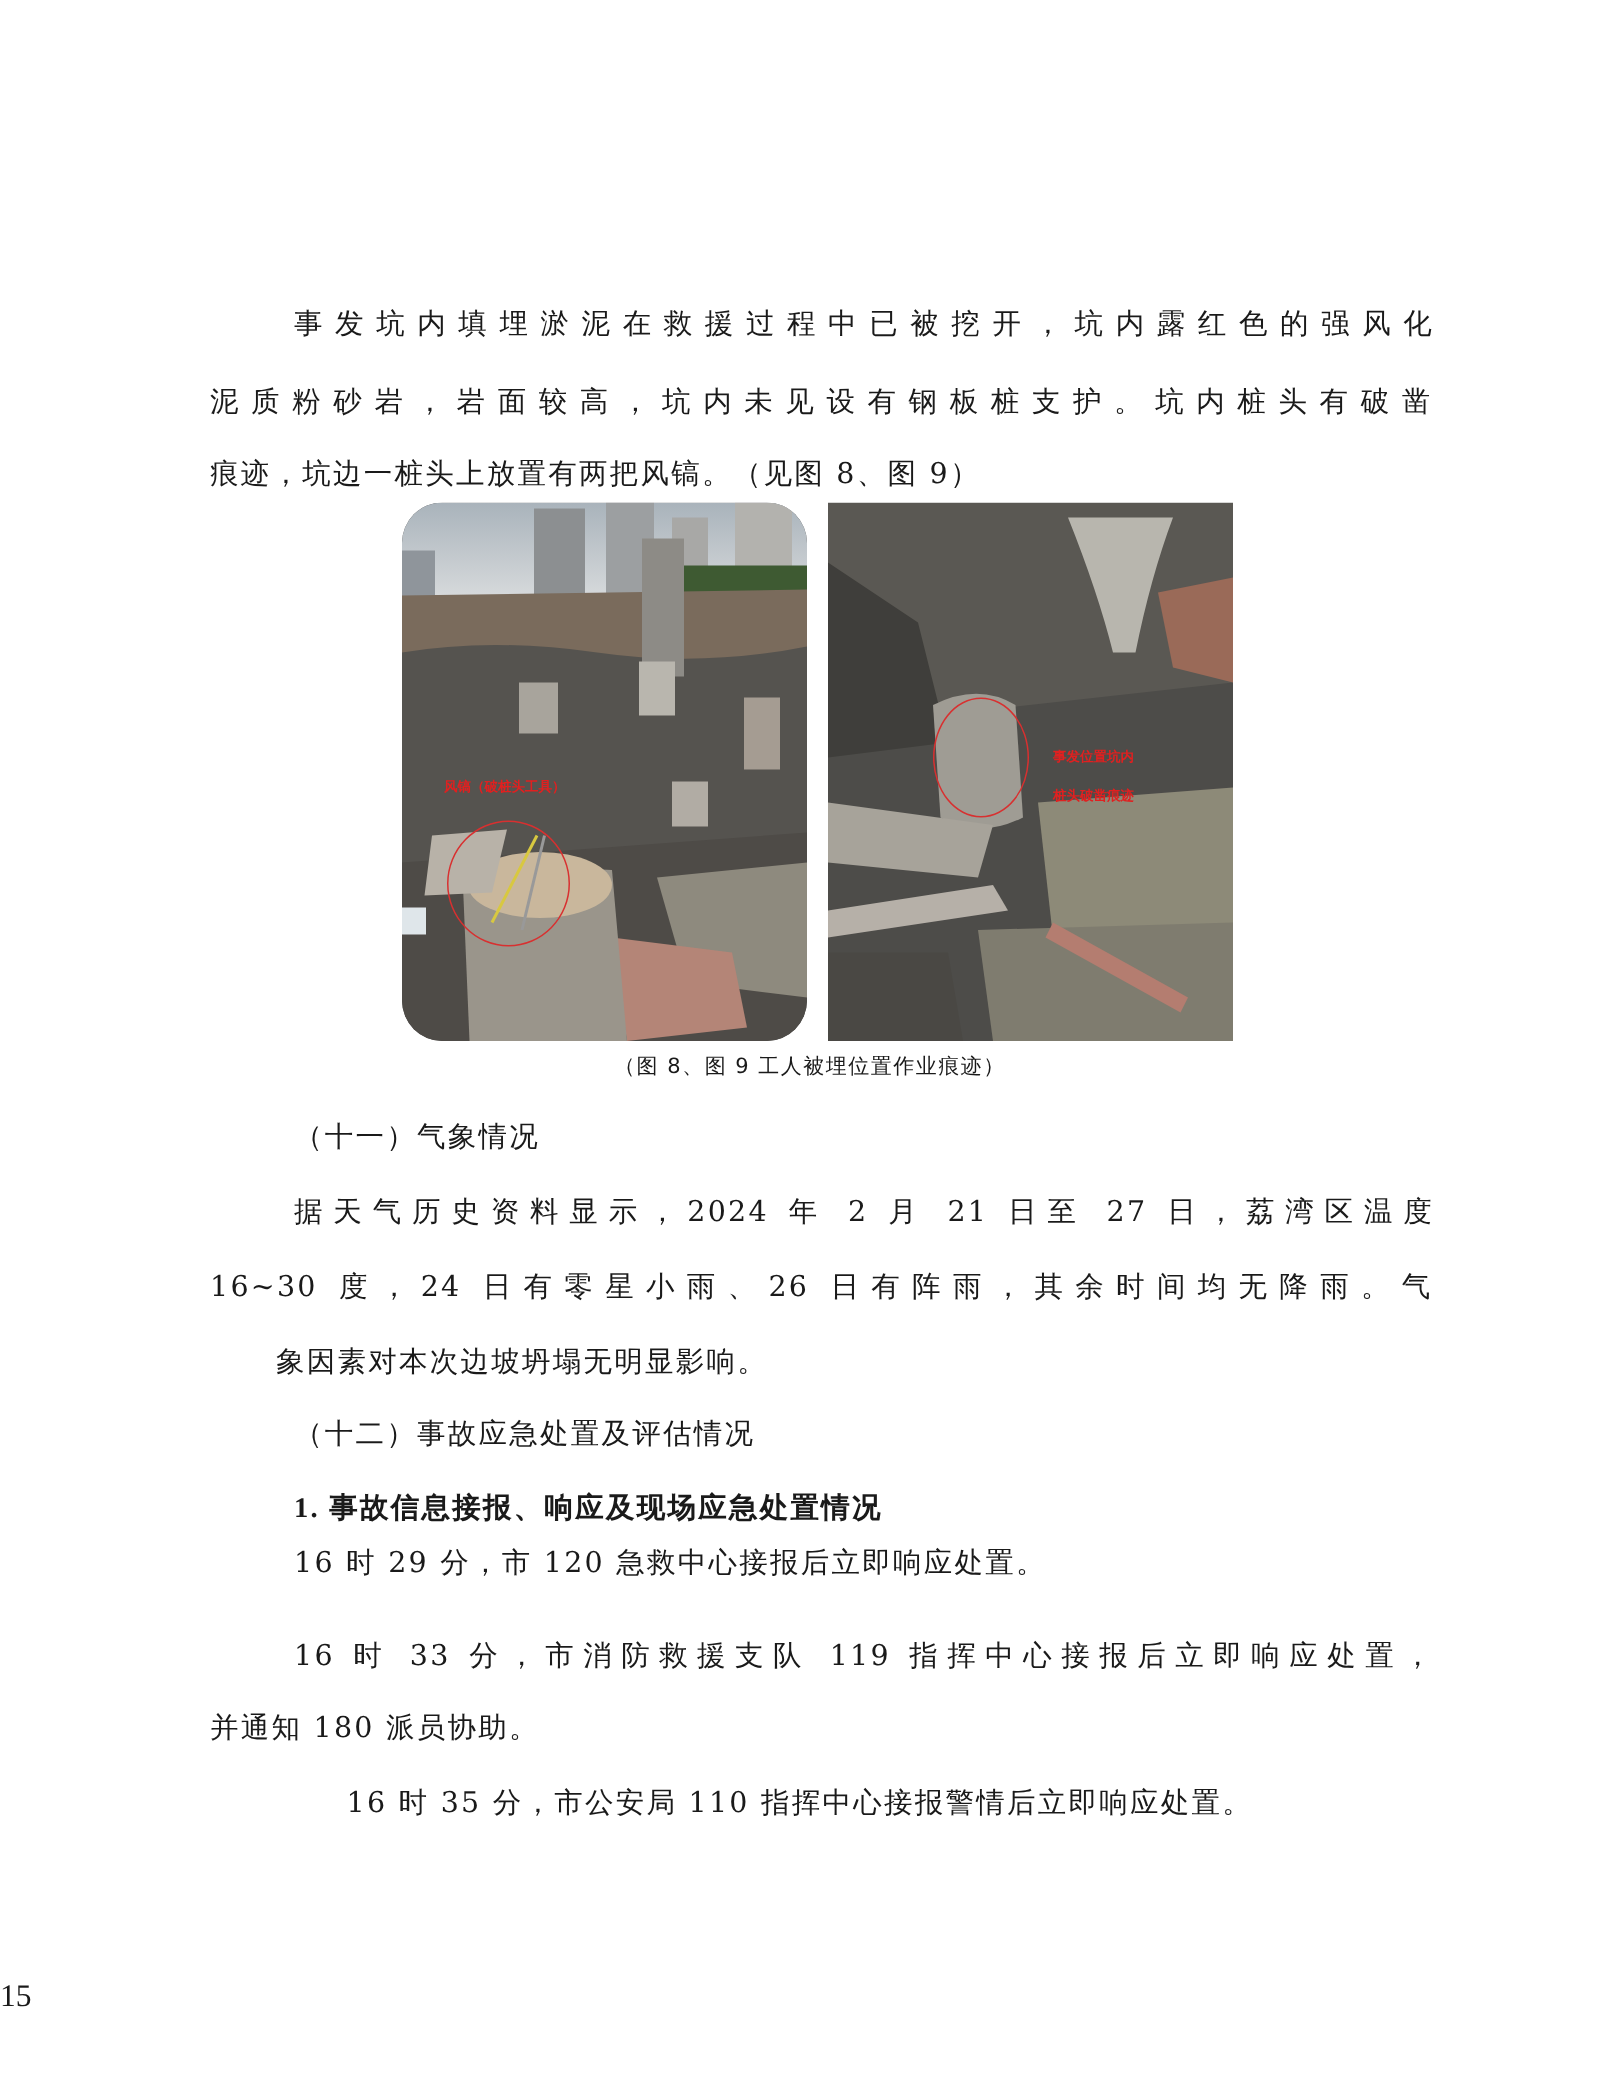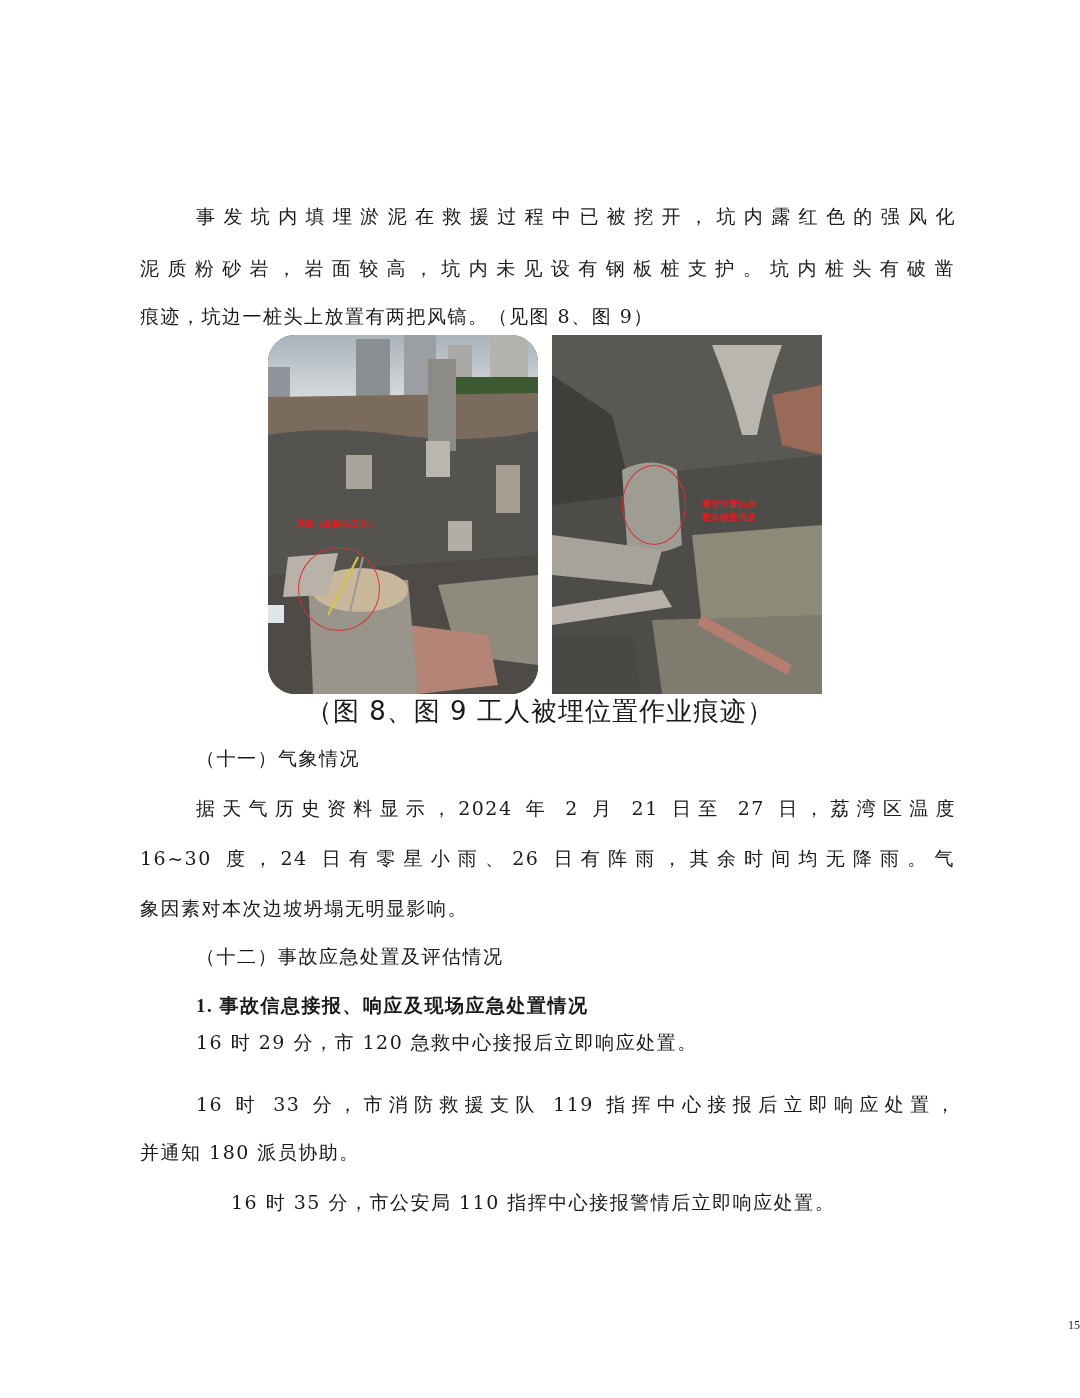--- a/index.html
+++ b/index.html
@@ -3,26 +3,26 @@
 <meta charset="utf-8">
 <style>
   html, body { margin: 0; padding: 0; background: #ffffff; }
   body { width: 1080px; height: 1398px; position: relative; overflow: hidden;
          font-family: "DejaVu Serif", "Liberation Serif", serif; color: #1a1a1a; }
   .line { position: absolute; left: 140px; width: 815px; font-size: 19px; line-height: 36px;
           white-space: nowrap; letter-spacing: 1.5px; }
   .indent { left: 196px; width: 760px; }
   .justify { text-align-last: justify; text-align: justify; }
   .caption { position: absolute; left: 0; width: 1080px; top: 696px; text-align: center;
-             font-family: "DejaVu Sans", "Liberation Sans", sans-serif; font-size: 26px; line-height: 30px; letter-spacing: 1px; }
+             font-family: "DejaVu Sans", "Liberation Sans", sans-serif; font-size: 14px; line-height: 30px; letter-spacing: 1px; }
   .photo { position: absolute; top: 335px; height: 359px; overflow: hidden; }
   .photo1 { left: 268px; width: 270px; border-radius: 27px; }
   .photo2 { left: 552px; width: 307px; }
-  .pagenum { position: absolute; top: 1318px; left: 0; width: 1080px; text-align: right;
-             font-family: "Liberation Serif", serif; font-size: 12px; }
+  .pagenum { position: absolute; top: 1318px; left: 0; width: 1080px; text-align: left;
+             font-family: "Liberation Serif", serif; font-size: 21px; }
   .annot { position: absolute; color: #e02020; font-family: "DejaVu Sans", sans-serif;
            font-size: 9px; font-weight: bold; white-space: nowrap; }
   .circle { position: absolute; border: 1.5px solid #d83030; border-radius: 50%; }
   .heading-bold { font-weight: bold; }
 </style>
 </head>
 <body>
 
 <div>
   <div class="line indent justify" style="top:198px;">事发坑内填埋淤泥在救援过程中已被挖开，坑内露红色的强风化</div>
@@ -77,30 +77,30 @@
     <path d="M70 135 Q100 120 125 135 L130 210 Q100 225 75 210 Z" fill="#9f9c94"></path>
     <path d="M140 200 L270 190 L270 290 L150 290 Z" fill="#8d8a78"></path>
     <path d="M0 200 L110 215 L100 250 L0 240 Z" fill="#a7a39a"></path>
     <path d="M0 272 L110 255 L120 272 L0 290 Z" fill="#b6b0a8"></path>
     <path d="M100 285 L270 280 L270 359 L110 359 Z" fill="#7f7c6f"></path>
     <path d="M150 280 L240 330 L235 340 L145 290 Z" fill="#b47d70"></path>
     <path d="M0 300 L80 300 L90 359 L0 359 Z" fill="#4a4844"></path>
   </svg>
   <div class="circle" style="left:70px; top:130px; width:62px; height:78px;"></div>
   <div class="annot" style="left:150px; top:163px;">事发位置坑内</div>
-  <div class="annot" style="left:150px; top:176px;">桩头破凿痕迹</div>
+  <div class="annot" style="left:150px; top:189px;">桩头破凿痕迹</div>
 </div>
 
 <div class="caption">（图 8、图 9  工人被埋位置作业痕迹）</div>
 
 <div class="line indent" style="top:740px;">（十一）气象情况</div>
 <div>
   <div class="line indent justify" style="top:790px;">据天气历史资料显示，2024 年 2 月 21 日至 27 日，荔湾区温度</div>
   <div class="line justify" style="top:840px;">16~30 度，24 日有零星小雨、26 日有阵雨，其余时间均无降雨。气</div>
-  <div class="line" style="top:890px;">象因素对本次边坡坍塌无明显影响。</div>
+  <div class="line" style="top:890px;margin-left:44px;">象因素对本次边坡坍塌无明显影响。</div>
 </div>
 
 <div class="line indent" style="top:938px;">（十二）事故应急处置及评估情况</div>
 <div class="line indent heading-bold" style="top:988px;font-family:Liberation Serif, serif;">1. 事故信息接报、响应及现场应急处置情况</div>
 <div class="line indent" style="top:1024px;">16 时 29 分，市 120 急救中心接报后立即响应处置。</div>
 <div class="line indent justify" style="top:1086px;">16 时 33 分，市消防救援支队 119 指挥中心接报后立即响应处置，</div>
 <div class="line" style="top:1134px;">并通知 180 派员协助。</div>
 <div class="line indent" style="top:1184px;margin-left:35px;">16 时 35 分，市公安局 110 指挥中心接报警情后立即响应处置。</div>
 
 <div class="pagenum">15</div>

